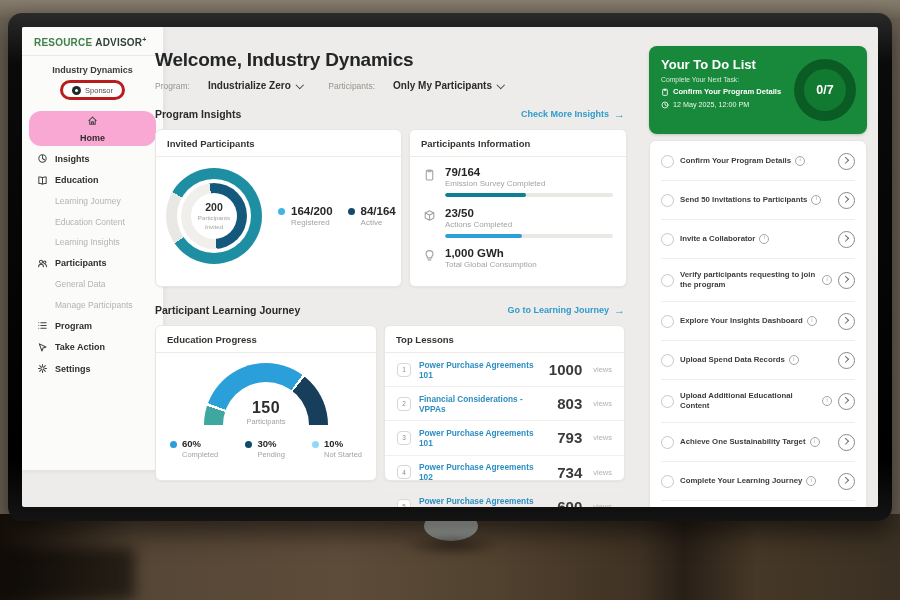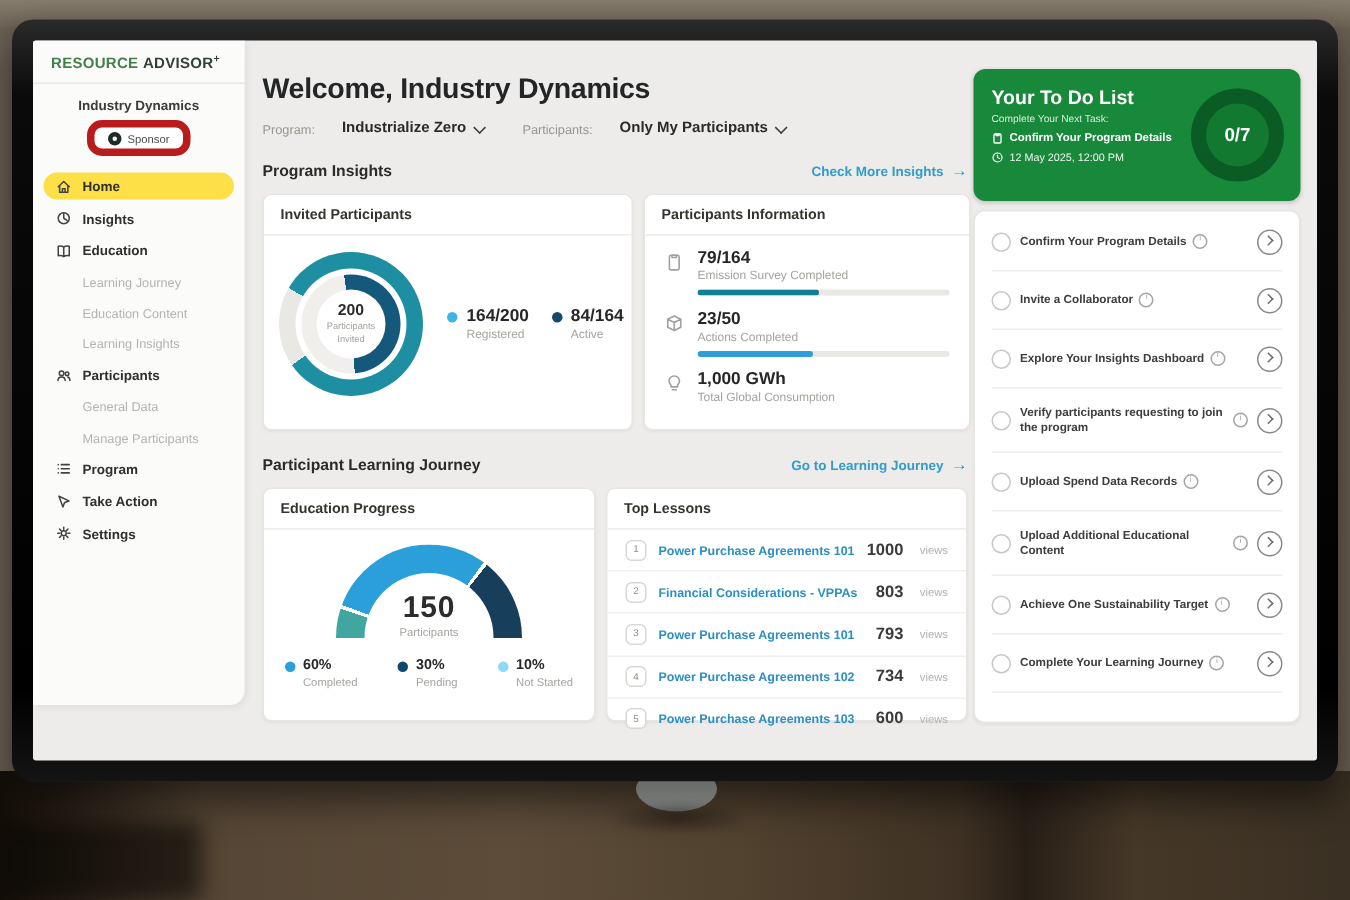--- a/index.html
+++ b/index.html
@@ -24,32 +24,32 @@
           box-shadow:0 12px 26px rgba(0,0,0,.55);z-index:2;}
   .screen{position:absolute;left:14px;top:14px;right:14px;bottom:14px;border-radius:2px;
           background:#edecea;overflow:hidden;}
   
   .sidebar{position:absolute;left:0;top:0;width:141px;height:443px;background:#fbfbfa;
           border-right:1px solid #e7e5e2;border-radius:0 0 10px 0;box-shadow:1px 2px 4px rgba(0,0,0,.05);}
   .logo{padding:9px 12px 7px;font-size:10px;font-weight:bold;letter-spacing:.2px;border-bottom:1px solid #eae8e5;white-space:nowrap;}
   .logo .p1{color:#41804a;} .logo .p2{color:#30413a;margin-left:3px;} .logo .plus{color:#30413a;font-size:7px;vertical-align:super;}
   .org{margin-top:9px;text-align:center;font-size:9px;font-weight:bold;color:#3b3b39;}
   .badge-wrap{display:flex;justify-content:center;margin-top:5px;}
-  .badge-pill{display:inline-flex;align-items:center;gap:4px;border:5px solid #b91c1c;border-radius:10px;
+  .badge-pill{display:inline-flex;align-items:center;gap:4px;border:3px solid #b91c1c;border-radius:10px;
           padding:2.5px 9px;font-size:7.5px;color:#4c4c4a;background:#fff;}
   .badge-ico{width:9px;height:9px;border-radius:50%;background:#1f2a25;position:relative;}
   .badge-ico::after{content:"";position:absolute;left:3px;top:3px;width:3px;height:3px;border-radius:50%;background:#fff;}
   .menu{margin-top:11px;}
   .mi{display:flex;align-items:center;gap:7px;margin:3.5px 7px;padding:3.5px 8px;font-size:9px;
       font-weight:bold;color:#2f2f2d;border-radius:12px;cursor:pointer;}
-  .mi.active{background:#fde047;}
+  .mi.active{background:#f9a8d4;flex-direction:column;}
   .mi svg{flex:none;}
   .ms{margin:3.5px 7px;padding:3.5px 8px 3.5px 26px;font-size:8.5px;color:#b5b3af;cursor:pointer;}
   
-  .main{position:absolute;left:153px;top:0;width:470px;height:478px;}
+  .main{position:absolute;left:133px;top:0;width:470px;height:478px;}
   .h1{margin:22px 0 0;font-size:19px;font-weight:bold;color:#232527;letter-spacing:-.2px;}
   .filters{display:flex;gap:26px;margin-top:9px;align-items:flex-start;}
   .filter{display:flex;align-items:center;cursor:pointer;}
   .flabel{font-size:8.5px;color:#97958f;}
   .fvalue{font-size:10px;font-weight:bold;color:#2b2b29;margin-left:18px;}
   .chev{display:inline-block;width:4.5px;height:4.5px;border-right:1.4px solid #3c3c3a;border-bottom:1.4px solid #3c3c3a;
         transform:rotate(45deg);margin-left:6px;margin-bottom:2px;}
   .secrow{display:flex;justify-content:space-between;align-items:center;margin-top:17px;}
   .sectitle{font-size:10.5px;font-weight:bold;color:#2b2b29;}
   .seclink{font-size:9px;font-weight:bold;color:#2f9cc9;display:flex;align-items:center;gap:5px;cursor:pointer;}
@@ -79,32 +79,32 @@
   .m-val{font-size:11.5px;font-weight:bold;color:#262628;}
   .m-lab{font-size:8px;color:#a5a39e;margin-top:1px;}
   .m-bar{margin-top:5px;height:4px;border-radius:2px;background:#e9e8e4;width:168px;position:relative;overflow:hidden;}
   .m-fill{position:absolute;left:0;top:0;bottom:0;border-radius:2px;}
   .c-edu{width:222px;height:156px;}
   .c-lessons{flex:1;height:156px;}
   .gauge{position:relative;width:124px;height:63px;margin:10px auto 0;overflow:hidden;}
   .gauge-c{position:absolute;left:0;top:0;width:124px;height:124px;border-radius:50%;}
   .gauge-h{position:absolute;left:19px;top:19px;width:86px;height:86px;border-radius:50%;background:#fff;}
   .gauge-center{position:absolute;left:0;right:0;bottom:0;text-align:center;}
-  .g-val{font-size:20px;font-weight:bold;color:#2c2c2a;letter-spacing:.5px;}
+  .g-val{font-size:16px;font-weight:bold;color:#2c2c2a;letter-spacing:.5px;}
   .g-lab{font-size:7.5px;color:#a5a39e;}
   .edu-legend{display:flex;justify-content:space-between;padding:12px 14px 0;}
   .el-item{display:flex;gap:5px;align-items:flex-start;}
   .el-val{font-size:9.5px;font-weight:bold;color:#27272a;}
   .el-lab{font-size:7.5px;color:#a5a39e;margin-top:1px;}
   .lesson-row{display:flex;align-items:center;gap:8px;padding:6.6px 12px;border-bottom:1px solid #f1efec;}
   .lesson-row:last-child{border-bottom:none;}
   .rank{width:12px;height:12px;border:1px solid #d9d7d3;border-radius:4px;font-size:6.5px;color:#8e8c88;
         display:flex;align-items:center;justify-content:center;flex:none;background:#fff;}
   .l-title{flex:1;font-size:8.3px;font-weight:bold;color:#2d8ec2;cursor:pointer;}
-  .l-views{font-size:11px;font-weight:bold;color:#3a3a38;}
+  .l-views{font-size:15px;font-weight:bold;color:#3a3a38;}
   .l-suffix{font-size:7.5px;color:#b3b1ad;margin-left:3px;}
   
   .rpanel{position:absolute;left:627px;top:19px;width:218px;}
   .todo-hero{position:relative;background:#18893a;border-radius:8px;height:88px;padding:11px 12px;
         box-sizing:border-box;color:#fff;box-shadow:0 1px 3px rgba(0,0,0,.18);}
   .th-title{font-size:13px;font-weight:bold;}
   .th-sub{font-size:6.8px;margin-top:4px;color:rgba(255,255,255,.82);}
   .th-task{display:flex;align-items:center;gap:4px;margin-top:4px;font-size:7.6px;font-weight:bold;}
   .th-due{display:flex;align-items:center;gap:4px;margin-top:4px;font-size:7.2px;color:rgba(255,255,255,.92);}
   .th-ring{position:absolute;right:11px;top:13px;width:62px;height:62px;border-radius:50%;background:#0b5c24;
@@ -414,37 +414,45 @@
             <span class="cbox"></span>
             <span class="t-label">
                 <span class="t-text">Confirm Your Program Details</span>
                 <span class="info"></span>
               </span>
             <span class="chevbtn"></span>
           </div>
           <div class="task">
             <span class="cbox"></span>
             <span class="t-label">
+                <span class="t-text">Send 50 Invitations to Participants</span>
+                <span class="info"></span>
+              </span>
+            <span class="chevbtn"></span>
+          </div>
+          <div class="task">
+            <span class="cbox"></span>
+            <span class="t-label">
                 <span class="t-text">Invite a Collaborator</span>
                 <span class="info"></span>
               </span>
             <span class="chevbtn"></span>
           </div>
           <div class="task">
             <span class="cbox"></span>
             <span class="t-label">
+                <span class="t-text">Verify participants requesting to join the program</span>
+                <span class="info"></span>
+              </span>
+            <span class="chevbtn"></span>
+          </div>
+          <div class="task">
+            <span class="cbox"></span>
+            <span class="t-label">
                 <span class="t-text">Explore Your Insights Dashboard</span>
-                <span class="info"></span>
-              </span>
-            <span class="chevbtn"></span>
-          </div>
-          <div class="task">
-            <span class="cbox"></span>
-            <span class="t-label">
-                <span class="t-text">Verify participants requesting to join the program</span>
                 <span class="info"></span>
               </span>
             <span class="chevbtn"></span>
           </div>
           <div class="task">
             <span class="cbox"></span>
             <span class="t-label">
                 <span class="t-text">Upload Spend Data Records</span>
                 <span class="info"></span>
               </span>

